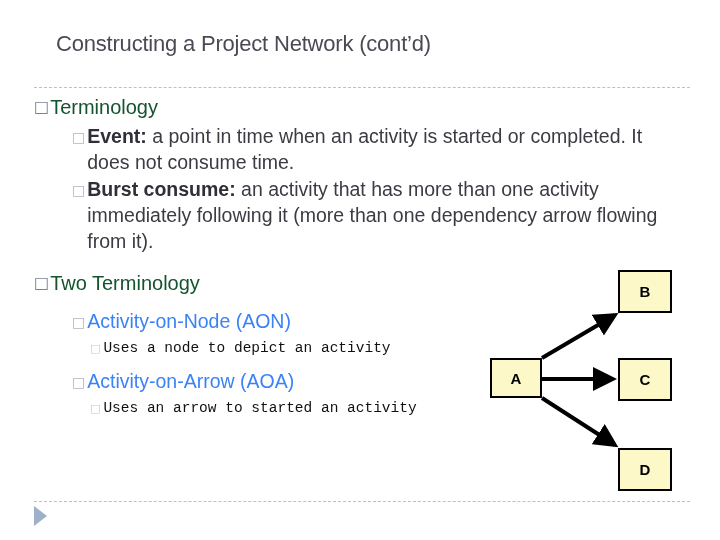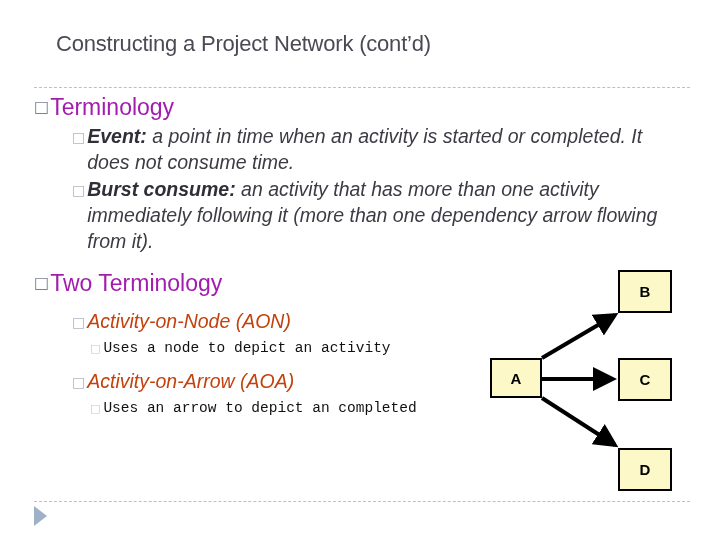--- a/index.html
+++ b/index.html
@@ -73,45 +73,44 @@
   .lvl1 {
     margin-top: 2px;
   }
   .lvl1 .bullet-mark {
     color: #7c8099;
     font-size: 16px;
     padding-top: 7px;
     padding-right: 1px;
   }
   .lvl1 .bullet-text {
-    font-size: 23px;
+    font-size: 20px;
     line-height: 30px;
-    color: #a21caf;
+    color: #14532d;
   }
 
   
   .lvl2 {
     margin-left: 38px;
     margin-top: 1px;
   }
   .lvl2 .bullet-mark {
     color: #aeb6c4;
     font-size: 14px;
     padding-top: 7px;
     padding-right: 2px;
   }
   .lvl2 .bullet-text {
     font-size: 19.5px;
     line-height: 26px;
     color: #3b3b44;
-    font-style: italic;
   }
   .lvl2 .bullet-text b { color: #2f2f38; font-weight: bold; }
 
-  .lvl2.muted .bullet-text { color: #c2410c; }
+  .lvl2.muted .bullet-text { color: #3b82f6; }
 
   
   .lvl3 {
     margin-left: 56px;
     margin-top: 4px;
   }
   .lvl3 .bullet-mark {
     color: #c3c8d2;
     font-size: 11px;
     padding-top: 5px;
@@ -208,21 +207,21 @@
       <span class="bullet-text">Uses a node to depict an activity</span>
     </div>
 
     <div class="bullet-row lvl2 muted gap-before-sm">
       <span class="bullet-mark">□</span>
       <span class="bullet-text">Activity-on-Arrow (AOA)</span>
     </div>
 
     <div class="bullet-row lvl3">
       <span class="bullet-mark">□</span>
-      <span class="bullet-text">Uses an arrow to depict an completed</span>
+      <span class="bullet-text">Uses an arrow to started an activity</span>
     </div>
 
   </div>
 
   <div class="diagram">
 
     <svg width="212" height="236" viewBox="0 0 212 236">
       <defs>
         <marker id="arrowhead" markerWidth="6" markerHeight="6" refX="5" refY="3" orient="auto" markerUnits="strokeWidth">
           <path d="M0,0 L6,3 L0,6 z" fill="#000000"></path>

